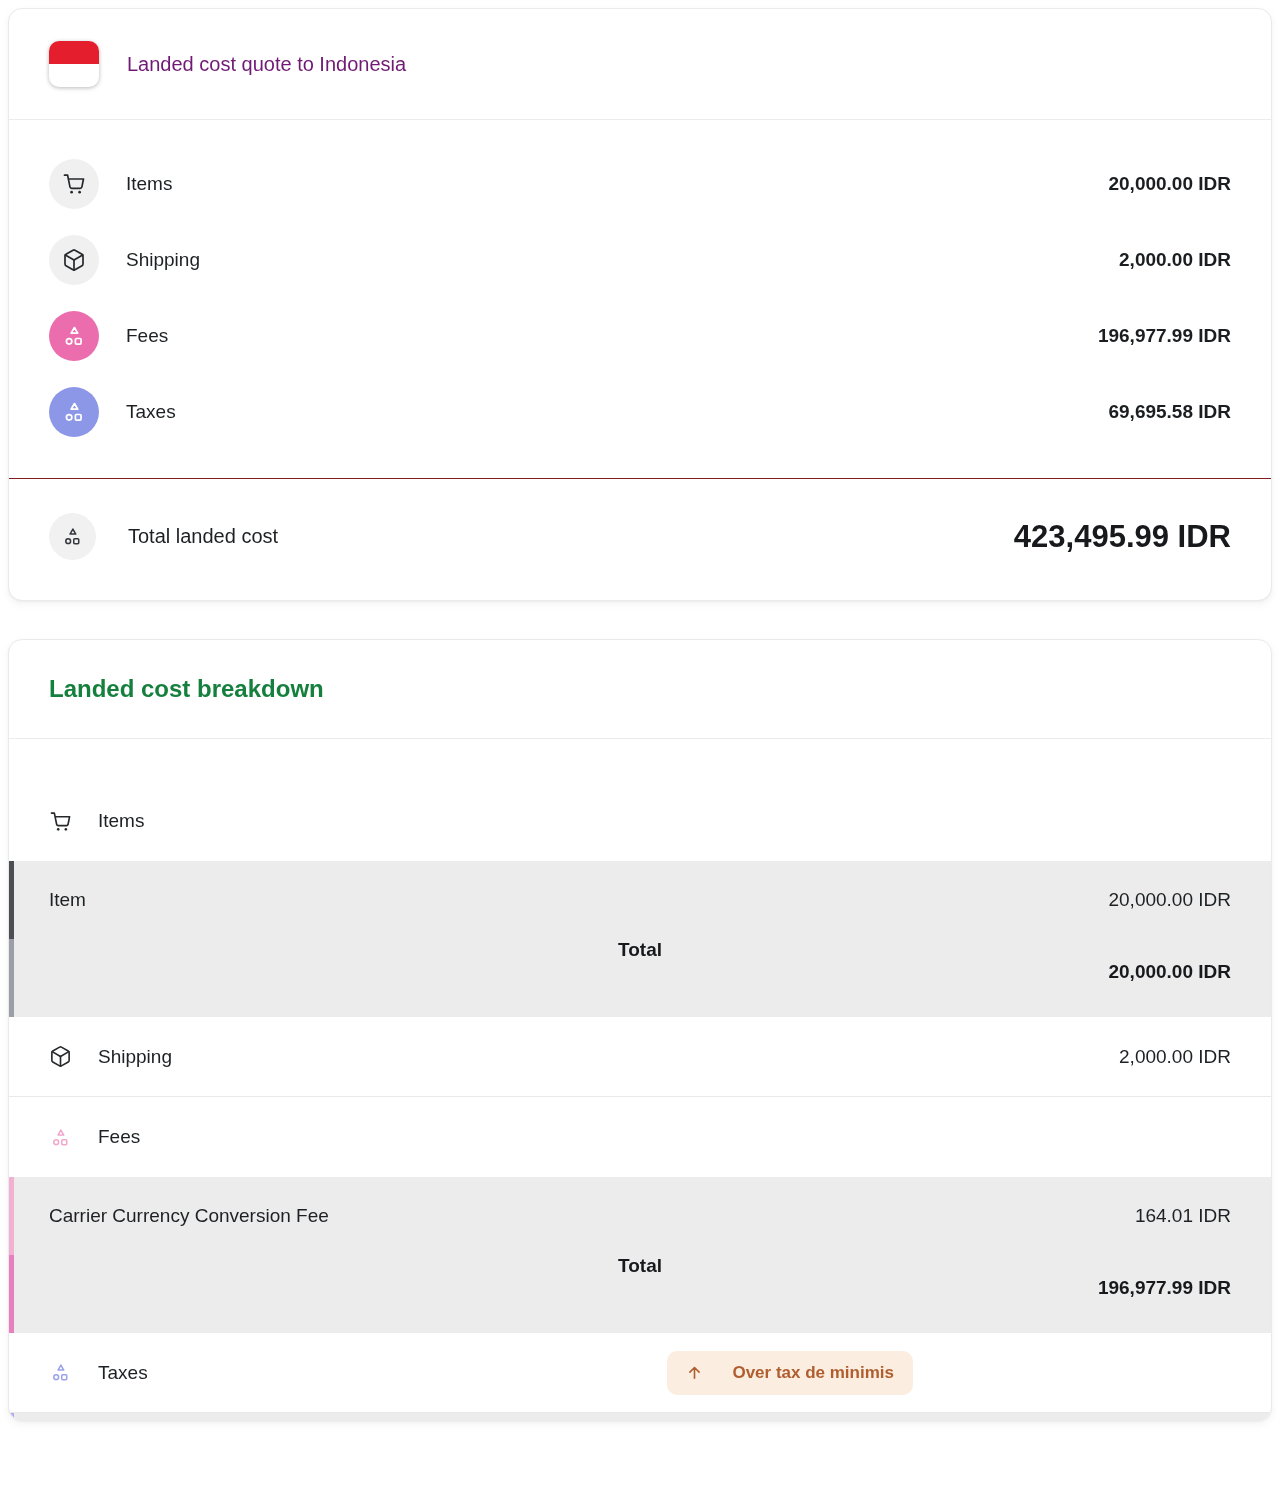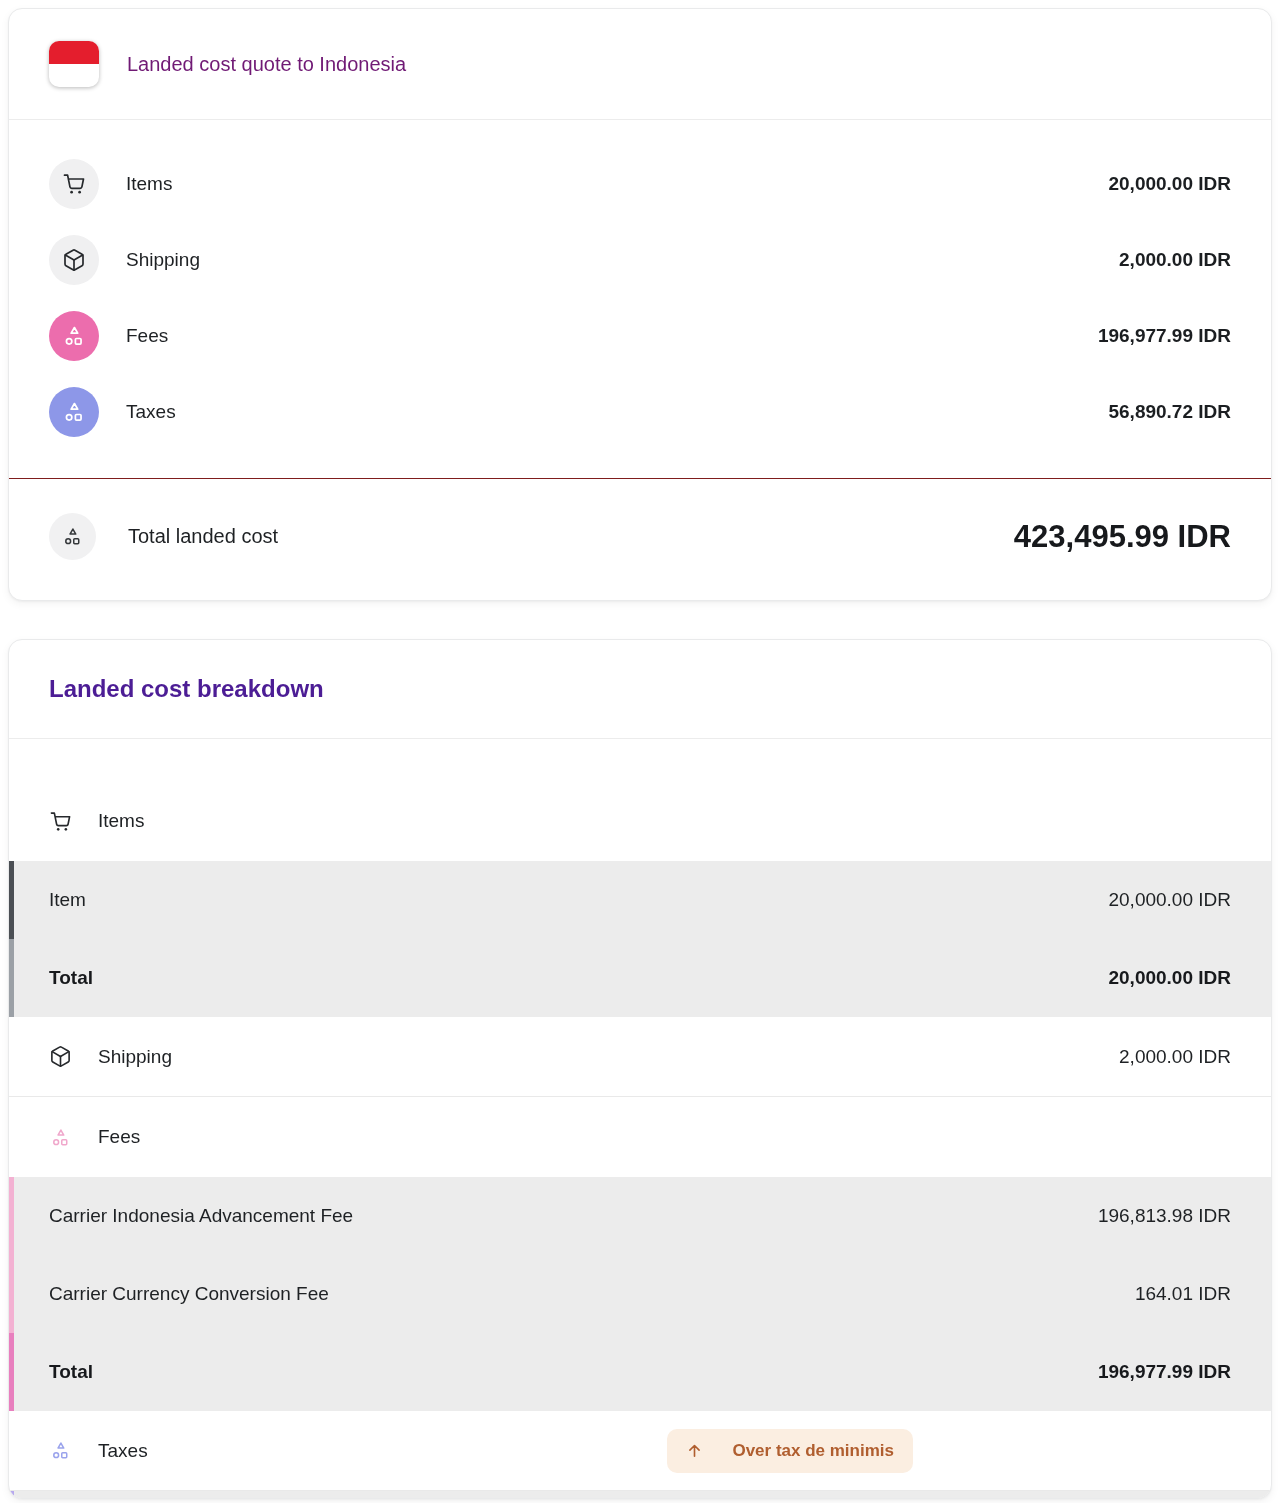--- a/index.html
+++ b/index.html
@@ -49,38 +49,38 @@
   .quote-total {
     display: flex; align-items: center; gap: 32px;
     padding: 34px 40px 40px;
     border-top: 1px solid #7f1d1d;
   }
   .qt-label { font-size: 20px; }
   .qt-value { margin-left: auto; font-size: 31px; font-weight: 600; color: #17191c; }
 
   
   .bd-title {
-    font-size: 24px; font-weight: 600; color: #4c1d95;
+    font-size: 24px; font-weight: 600; color: #15803d;
     padding: 35px 40px;
     border-bottom: 1px solid #ececec;
   }
   .bd-list { padding-top: 42px; }
   .bd-header { display: flex; align-items: center; gap: 26px; height: 80px; padding: 0 40px; font-size: 19px; }
   .bd-header.bordered { border-bottom: 1px solid #e9e9e9; }
   .bd-header .h-value { margin-left: auto; font-size: 19px; }
   .g-row {
     display: flex; align-items: center;
     height: 78px; padding: 0 40px 0 35px;
     background: #ececec;
     border-left: 5px solid transparent;
     font-size: 19px;
     text-align: right;
   }
   .g-row .value { margin-left: auto; }
-  .g-row.total { font-weight: 700; color: #17191c; }
+  .g-row.total { font-weight: 700; color: #17191c; flex-direction: column; }
   .b-dark       { border-left-color: #4b4f54; }
   .b-gray       { border-left-color: #9ba0a6; }
   .b-pink-light { border-left-color: #f3b1d2; }
   .b-pink       { border-left-color: #e87fbe; }
   .sliver { height: 7px; background: #ececec; border-left: 5px solid #b7a9ee; }
 
   .badge {
     display: flex; align-items: center; gap: 29px;
     margin-left: auto; margin-right: 318px;
     background: #fbeee1; color: #b05e2f;
@@ -152,21 +152,21 @@
         <span class="q-label">Fees</span>
         <span class="q-value">196,977.99 IDR</span>
       </div>
       <div class="q-row">
         <span class="circle blue">
           <svg class="ic" width="26" height="26" viewBox="0 0 24 24" stroke="#ffffff">
               <use href="#gShapes"></use>
             </svg>
         </span>
         <span class="q-label">Taxes</span>
-        <span class="q-value">56,890.72 IDR</span>
+        <span class="q-value">69,695.58 IDR</span>
       </div>
     </div>
 
     <div class="quote-total">
       <span class="circle sm">
         <svg class="ic" width="23" height="23" viewBox="0 0 24 24" stroke="#35383b">
             <use href="#gShapes"></use>
           </svg>
       </span>
       <span class="qt-label">Total landed cost</span>
@@ -208,24 +208,20 @@
 
       <div class="bd-header">
         <span>
           <svg class="ic" width="23" height="23" viewBox="0 0 24 24" stroke="#f0a7cb">
               <use href="#gShapes"></use>
             </svg>
         </span>
         <span>Fees</span>
       </div>
       <div class="g-row b-pink-light">
-        <span>Carrier Indonesia Advancement Fee</span>
-        <span class="value">196,813.98 IDR</span>
-      </div>
-      <div class="g-row b-pink-light">
         <span>Carrier Currency Conversion Fee</span>
         <span class="value">164.01 IDR</span>
       </div>
       <div class="g-row total b-pink">
         <span>Total</span>
         <span class="value">196,977.99 IDR</span>
       </div>
 
       <div class="bd-header bordered">
         <span>

